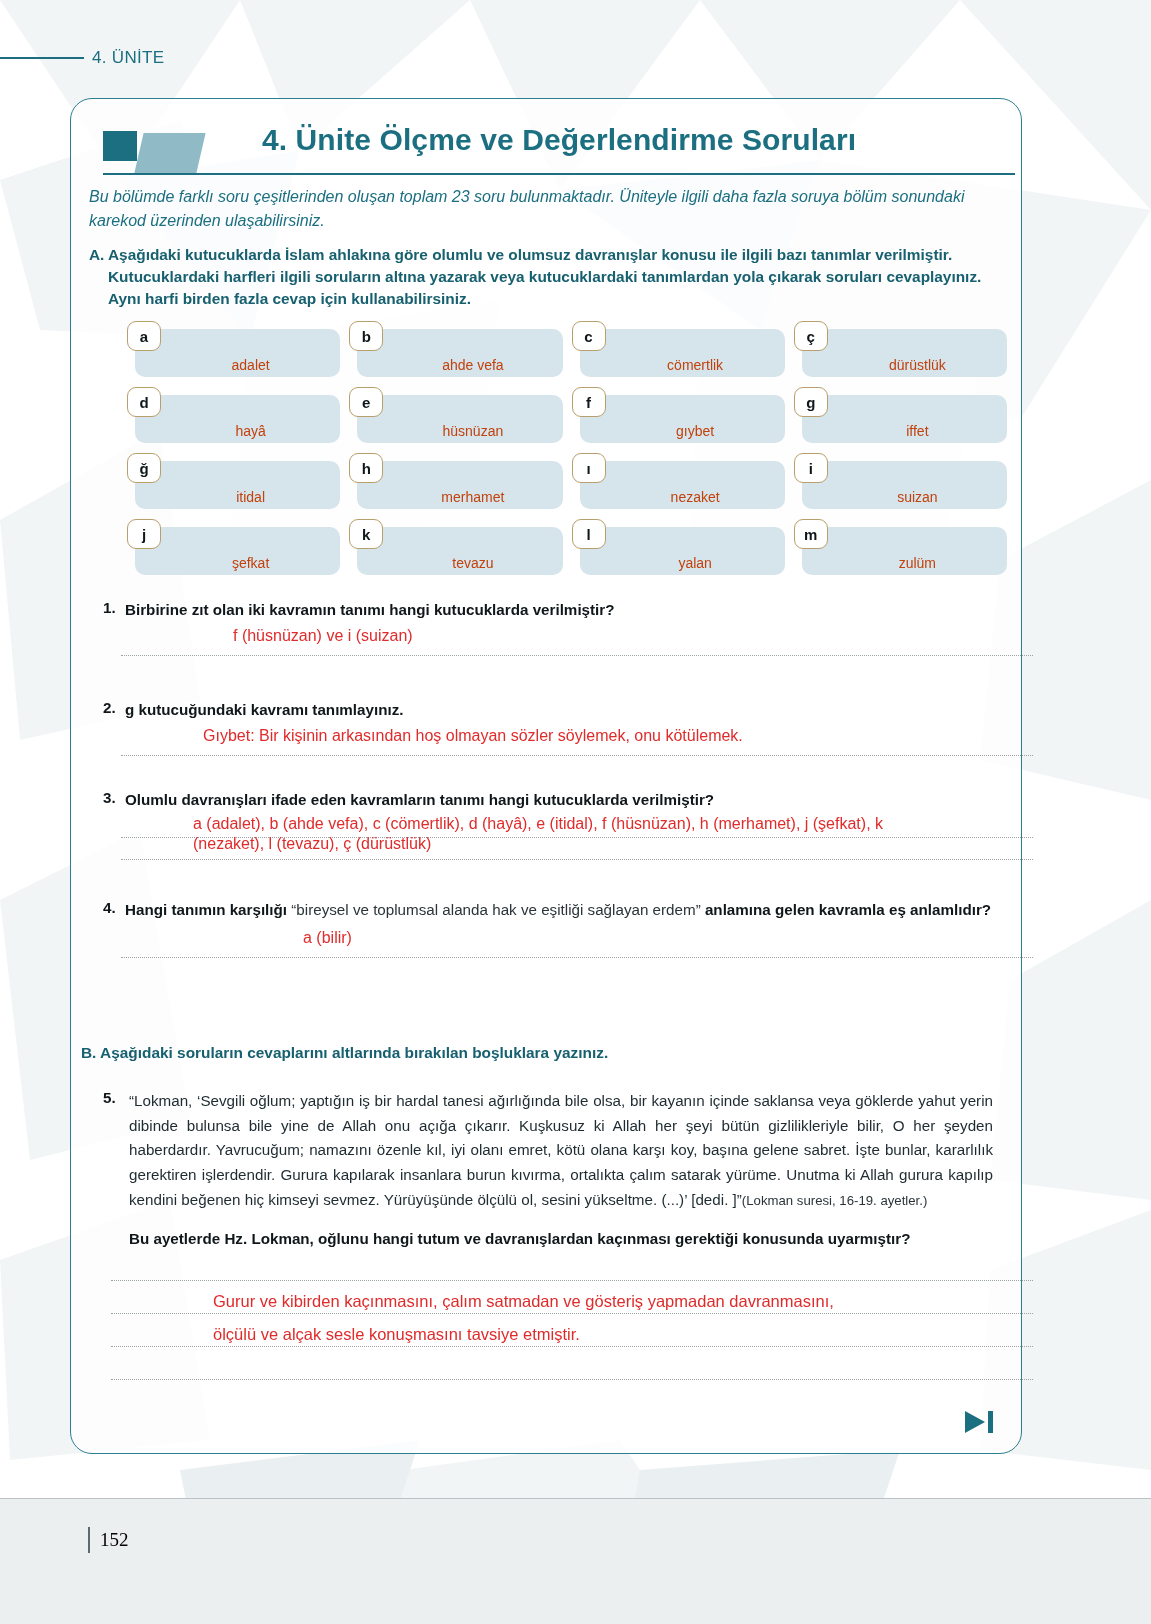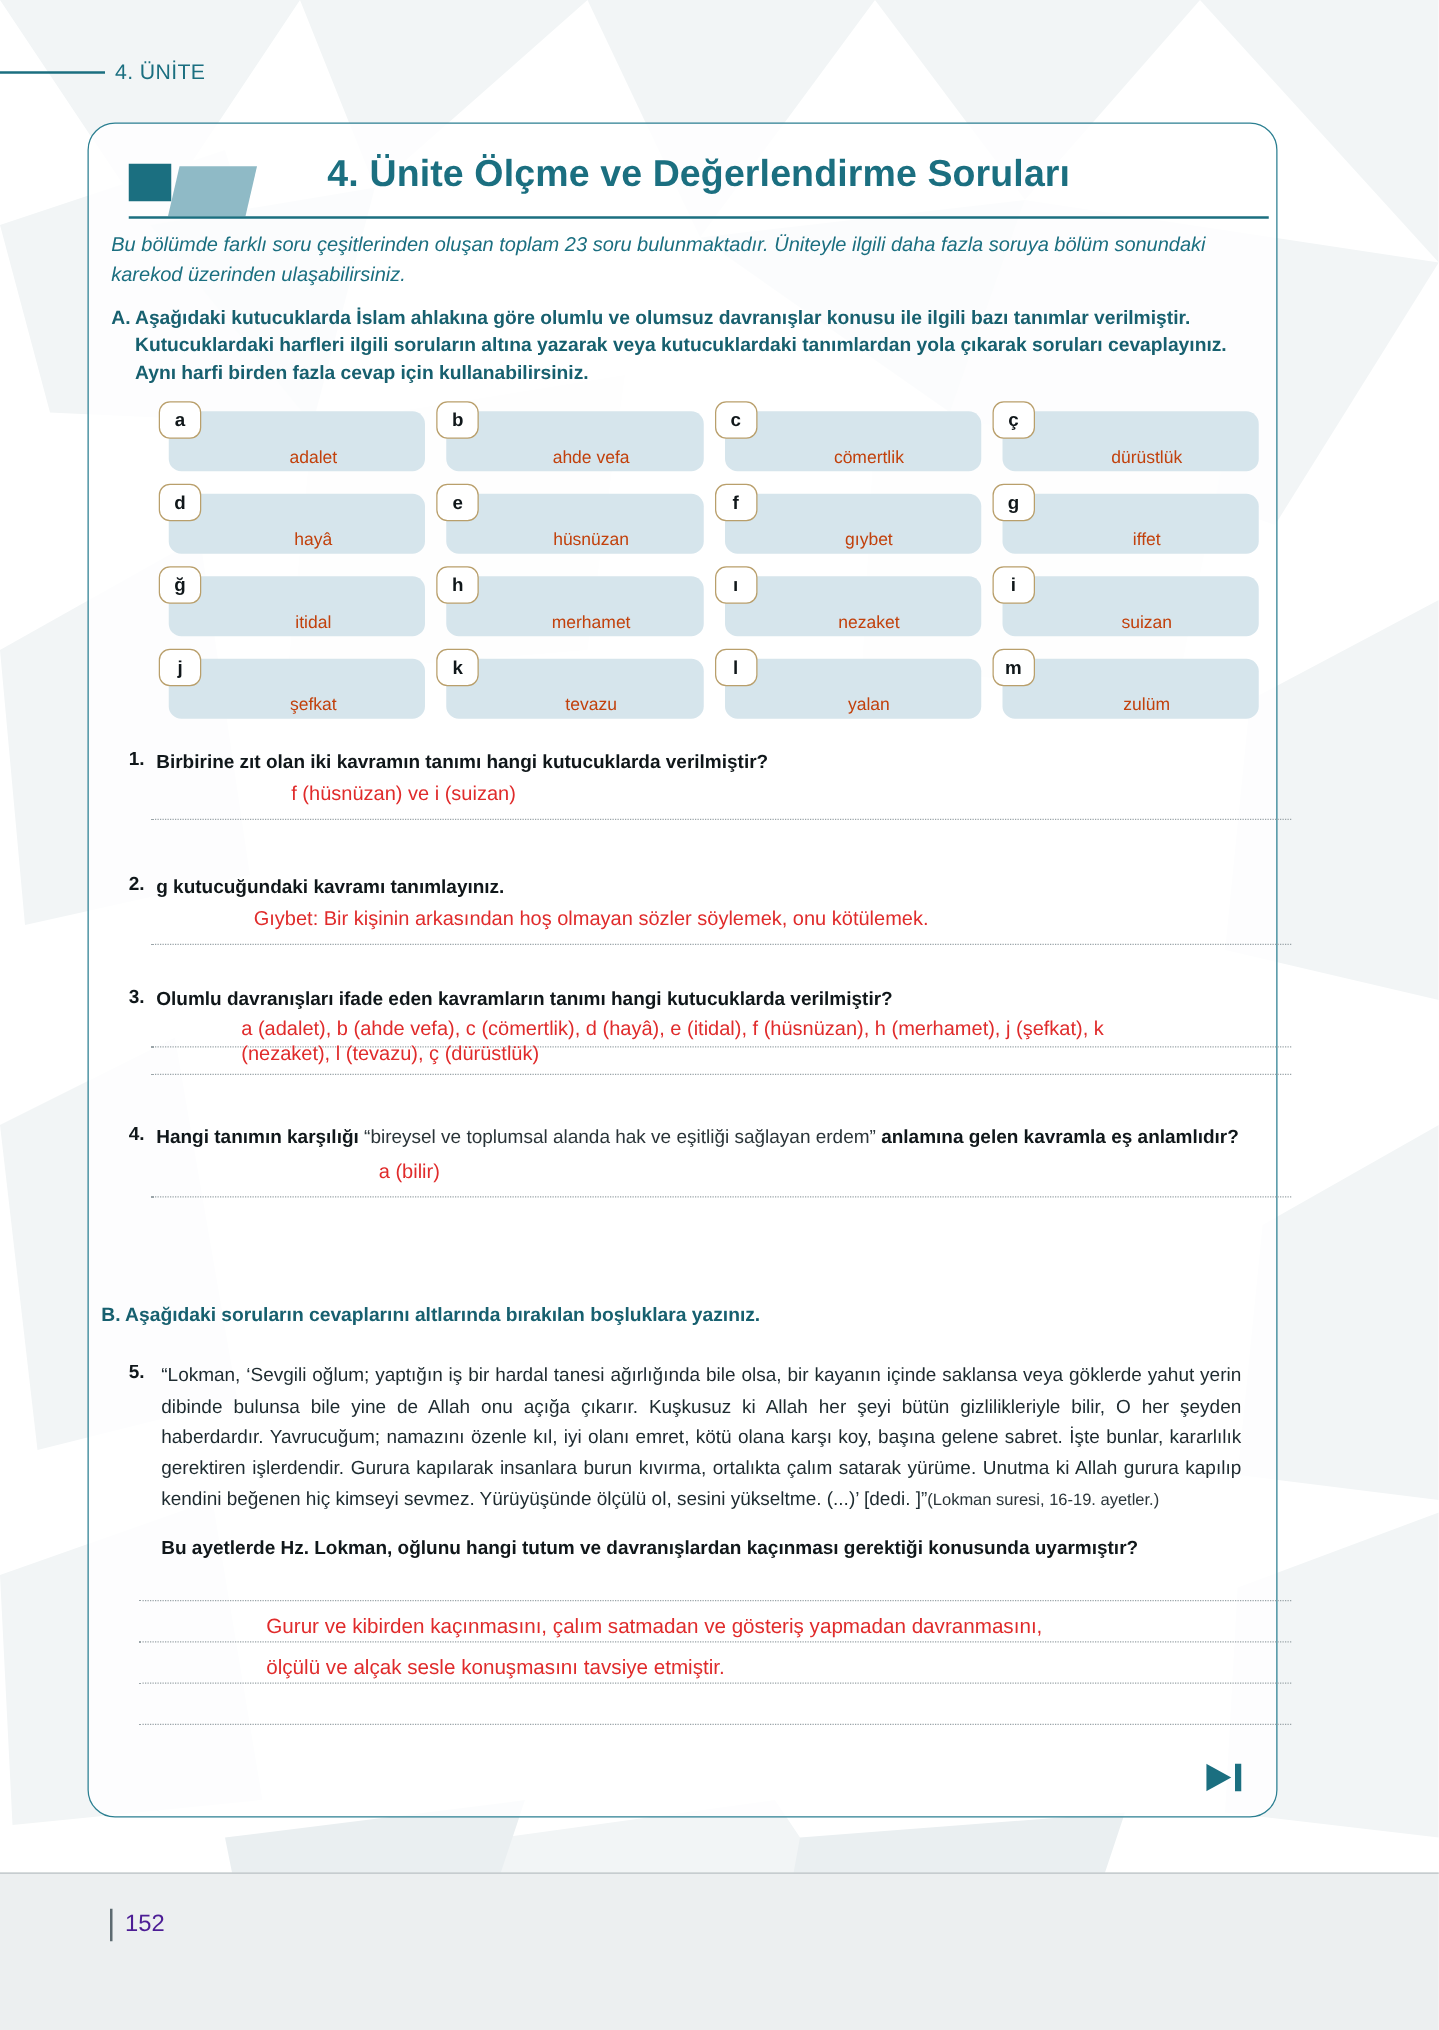--- a/index.html
+++ b/index.html
@@ -176,21 +176,21 @@
     width: 1151px; height: 126px;
     background: #eceff0;
     border-top: 1px solid #b9c1c4;
     z-index: 1;
   }
   .folio {
     position: absolute; left: 88px; top: 28px;
     display: flex; align-items: center; gap: 10px;
   }
   .folio .bar { width: 2px; height: 26px; background: #5c6a70; }
-  .folio .num { font-size: 19px; color: #4c1d95; }
+  .folio .num { font-size: 19px; color: #000000; font-family: Liberation Serif, serif; }
 </style>
 </head>
 <body>
 
 <div class="bg-layer">
   <svg viewBox="0 0 1151 1624" preserveAspectRatio="none">
     <g fill="#f2f5f6">
       <polygon points="0,0 240,0 120,180"></polygon>
       <polygon points="240,0 470,0 300,150"></polygon>
       <polygon points="470,0 700,0 560,190"></polygon>

